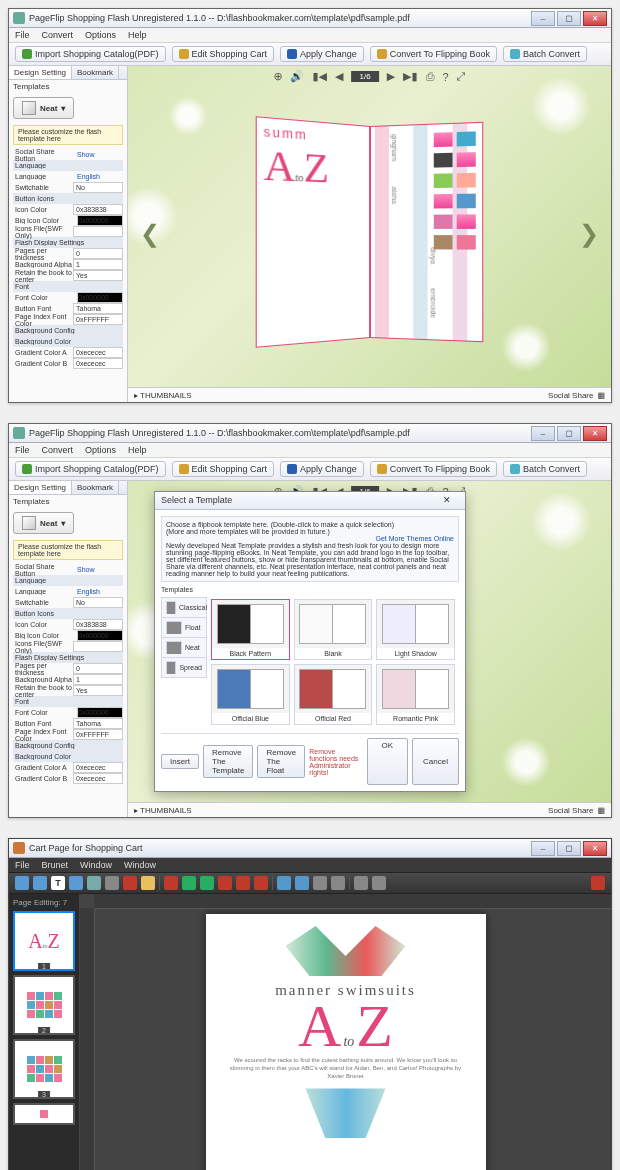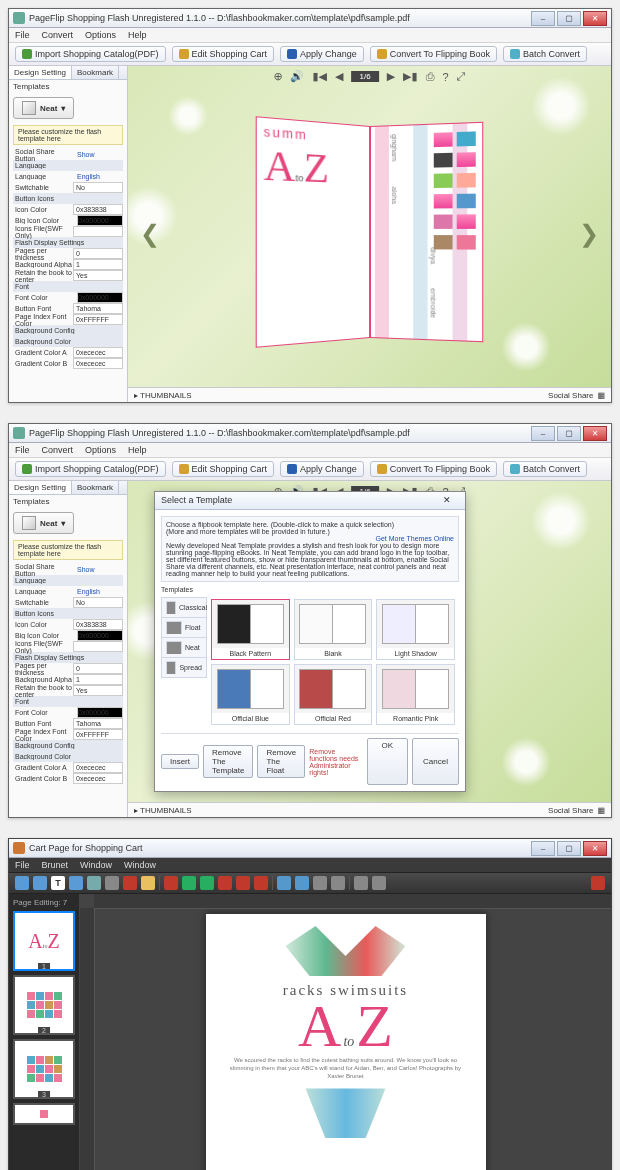--- a/index.html
+++ b/index.html
@@ -605,21 +605,21 @@
         <div style="width:8px;height:8px;background:#e79"></div>
       </div>
       <div style="flex:1"></div>
       <div class="lbl">Page Count: 12</div>
     </div>
     <div class="canvas3">
       <div class="ruler-h"></div>
       <div class="ruler-v"></div>
       <div class="page3">
         <div class="sw-top"></div>
-        <div class="sw-title">racks swimsuits</div>
+        <div class="sw-title">manner swimsuits</div>
         <div class="sw-az">
           <span>A</span>
               <span class="to">to</span>
               <span>Z</span>
         </div>
         <div class="sw-desc">We scoured the racks to find the cutest bathing suits around. We know you'll look so slimming in them that your ABC's will stand for Aidan, Ben, and Carlos!  Photographs by Xavier Brunet</div>
         <div class="sw-btm"></div>
       </div>
     </div>
   </div>

